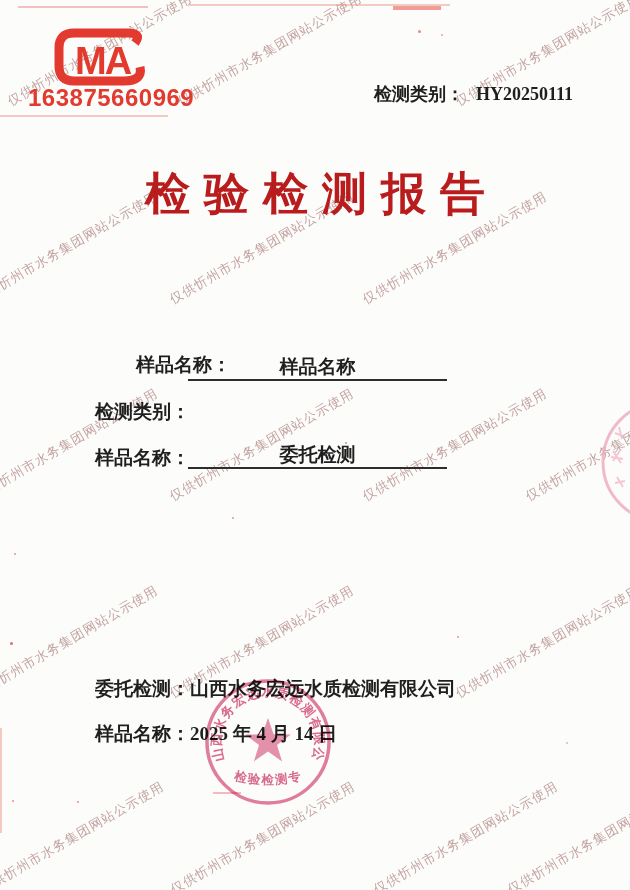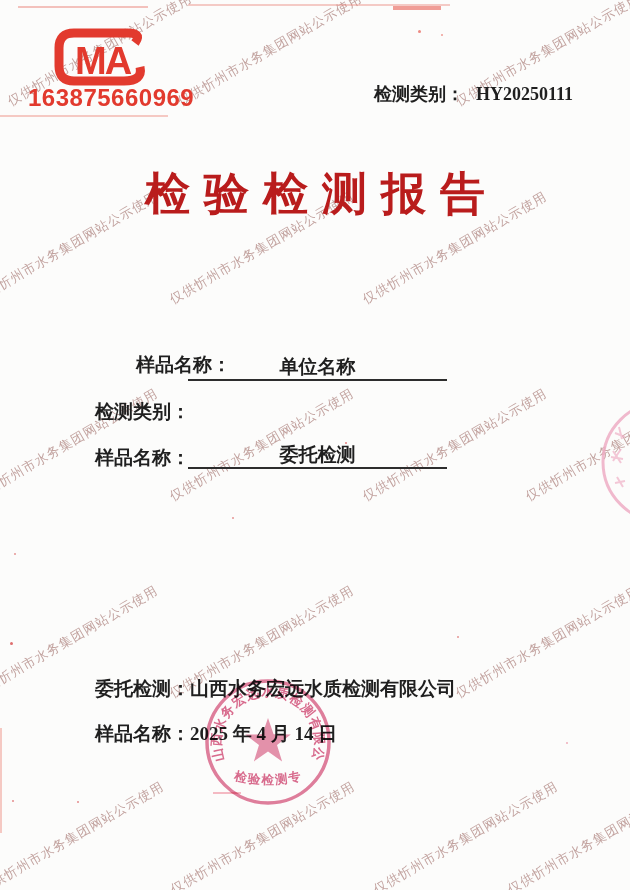--- a/index.html
+++ b/index.html
@@ -101,21 +101,21 @@
   </svg>
   <div class="abs" id="cma-number">163875660969</div>
 
   <div class="abs" id="report-no">
     <span>检测类别：</span><span class="val">HY20250111</span>
   </div>
 
   <div class="abs" id="doc-title">检验检测报告</div>
 
   <div class="abs field-label" style="top:352px;margin-left:41px;">样品名称：</div>
-  <div class="abs field-line" style="top:354px;">单位名称</div>
+  <div class="abs field-line" style="top:354px;">样品名称</div>
 
   <div class="abs field-label" style="top:399px;">检测类别：</div>
 
   <div class="abs field-label" style="top:445px;">样品名称：</div>
   <div class="abs field-line" style="top:442px;">委托检测</div>
 
   <div class="abs foot-label" style="top:676px;">委托检测：</div>
   <div class="abs foot-value" style="top:676px;">山西水务宏远水质检测有限公司</div>
 
   <div class="abs foot-label" style="top:721px;">样品名称：</div>

